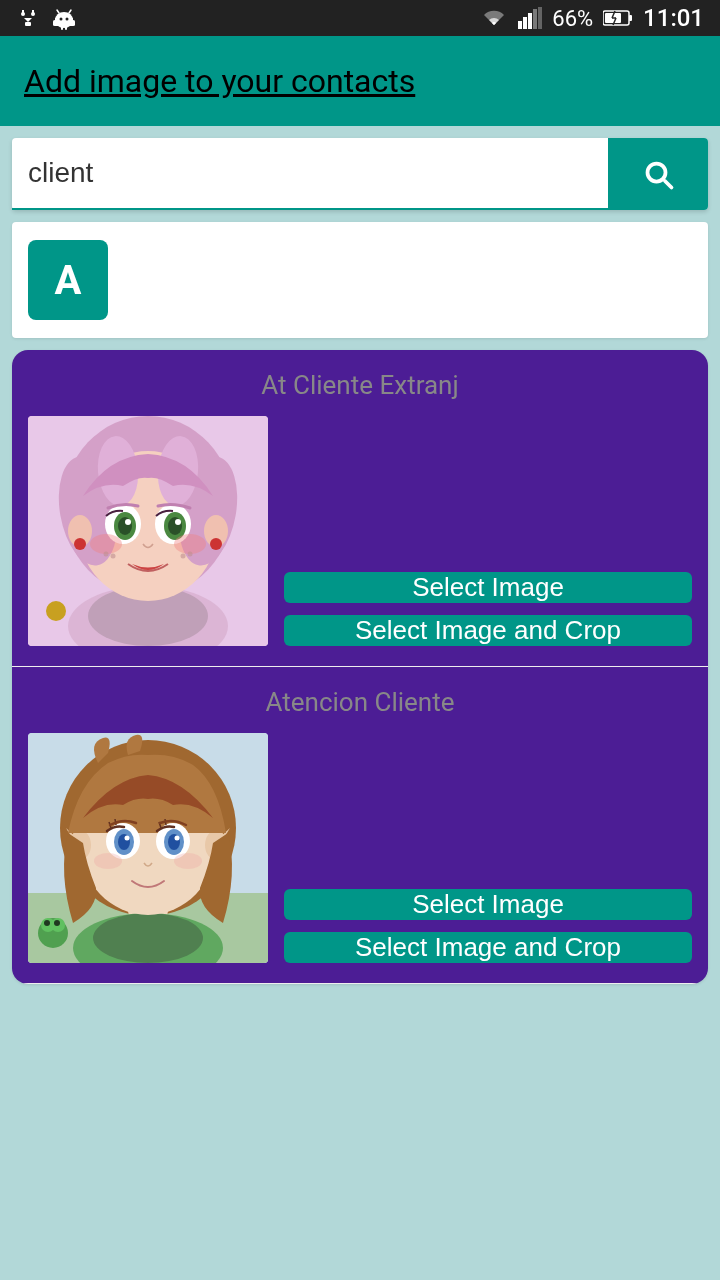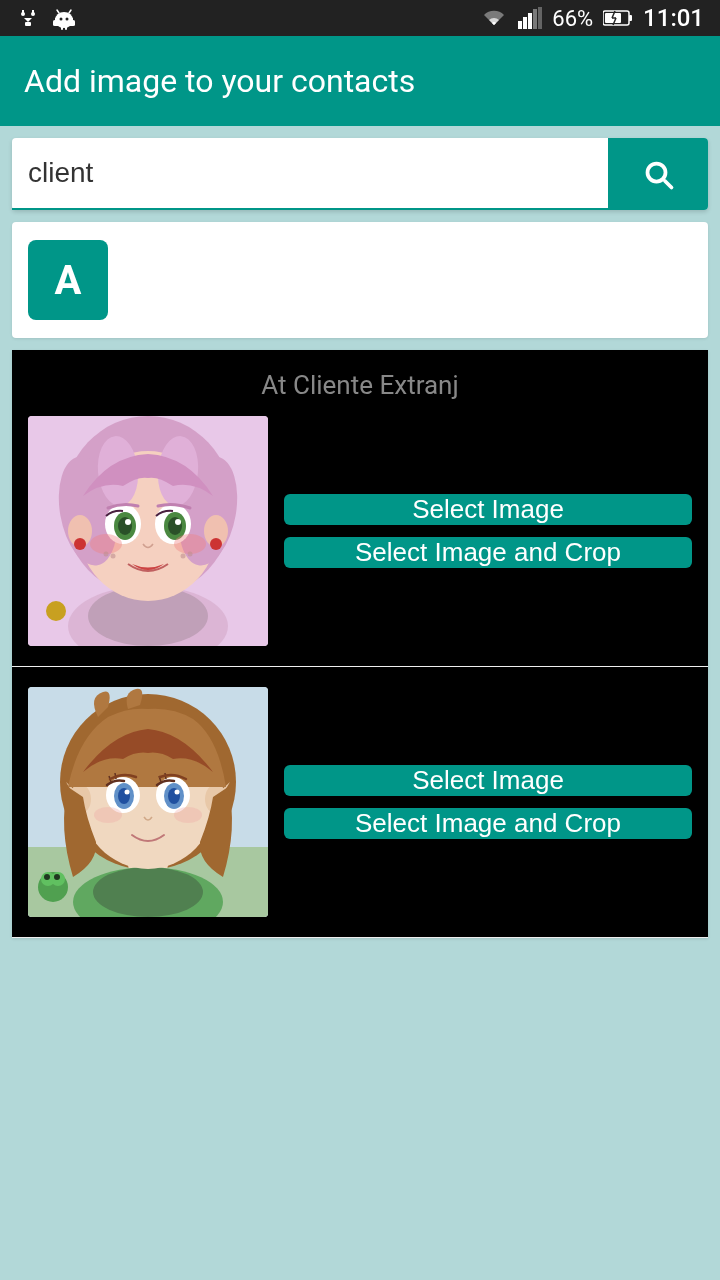--- a/index.html
+++ b/index.html
@@ -29,23 +29,24 @@
     
     .app-bar {
       width: 720px;
       height: 90px;
       background: #009688;
       display: flex;
       align-items: center;
       padding: 0 24px;
     }
     .app-bar-title {
-      color: #ffffff;
+      color: #000000;
       font-size: 32px;
       font-weight: 400;
+      text-decoration: underline;
     }
 
     
     .search-container {
       background: white;
       margin: 12px;
       border-radius: 4px;
       display: flex;
       align-items: stretch;
       height: 72px;
@@ -89,43 +90,43 @@
       display: flex;
       align-items: center;
       justify-content: center;
       color: white;
       font-size: 40px;
       font-weight: bold;
     }
 
     
     .contacts-container {
-      background: #000000;
+      background: #4c1d95;
       margin: 0 12px;
-      border-radius: 0;
+      border-radius: 16px;
       box-shadow: 0 1px 3px rgba(0,0,0,0.1);
       overflow: hidden;
     }
 
     
     .contact-item {
       padding: 20px 16px;
       border-bottom: 1px solid #eee;
     }
     .contact-name {
       text-align: center;
       font-size: 26px;
       color: #888;
       margin-bottom: 16px;
       font-weight: 400;
     }
     .contact-body {
       display: flex;
       gap: 16px;
-      align-items: center;
+      align-items: flex-end;
     }
     .contact-avatar {
       width: 240px;
       height: 230px;
       border-radius: 4px;
       overflow: hidden;
       flex-shrink: 0;
       background: #f5f5f5;
     }
     
@@ -309,20 +310,21 @@
         </svg>
       </div>
       <div class="contact-buttons">
         <button class="action-btn">Select Image</button>
         <button class="action-btn">Select Image and Crop</button>
       </div>
     </div>
   </div>
 
   <div class="contact-item">
+    <div class="contact-name">Atencion Cliente</div>
     <div class="contact-body">
       <div class="contact-avatar avatar-2">
 
         <svg class="face-svg" viewBox="0 0 240 230" xmlns="http://www.w3.org/2000/svg">
 
           <rect width="240" height="230" fill="#c8dce8"></rect>
           <rect x="0" y="160" width="240" height="70" fill="#a8c8a0"></rect>
 
           <ellipse cx="120" cy="95" rx="88" ry="88" fill="#a06830"></ellipse>
 

